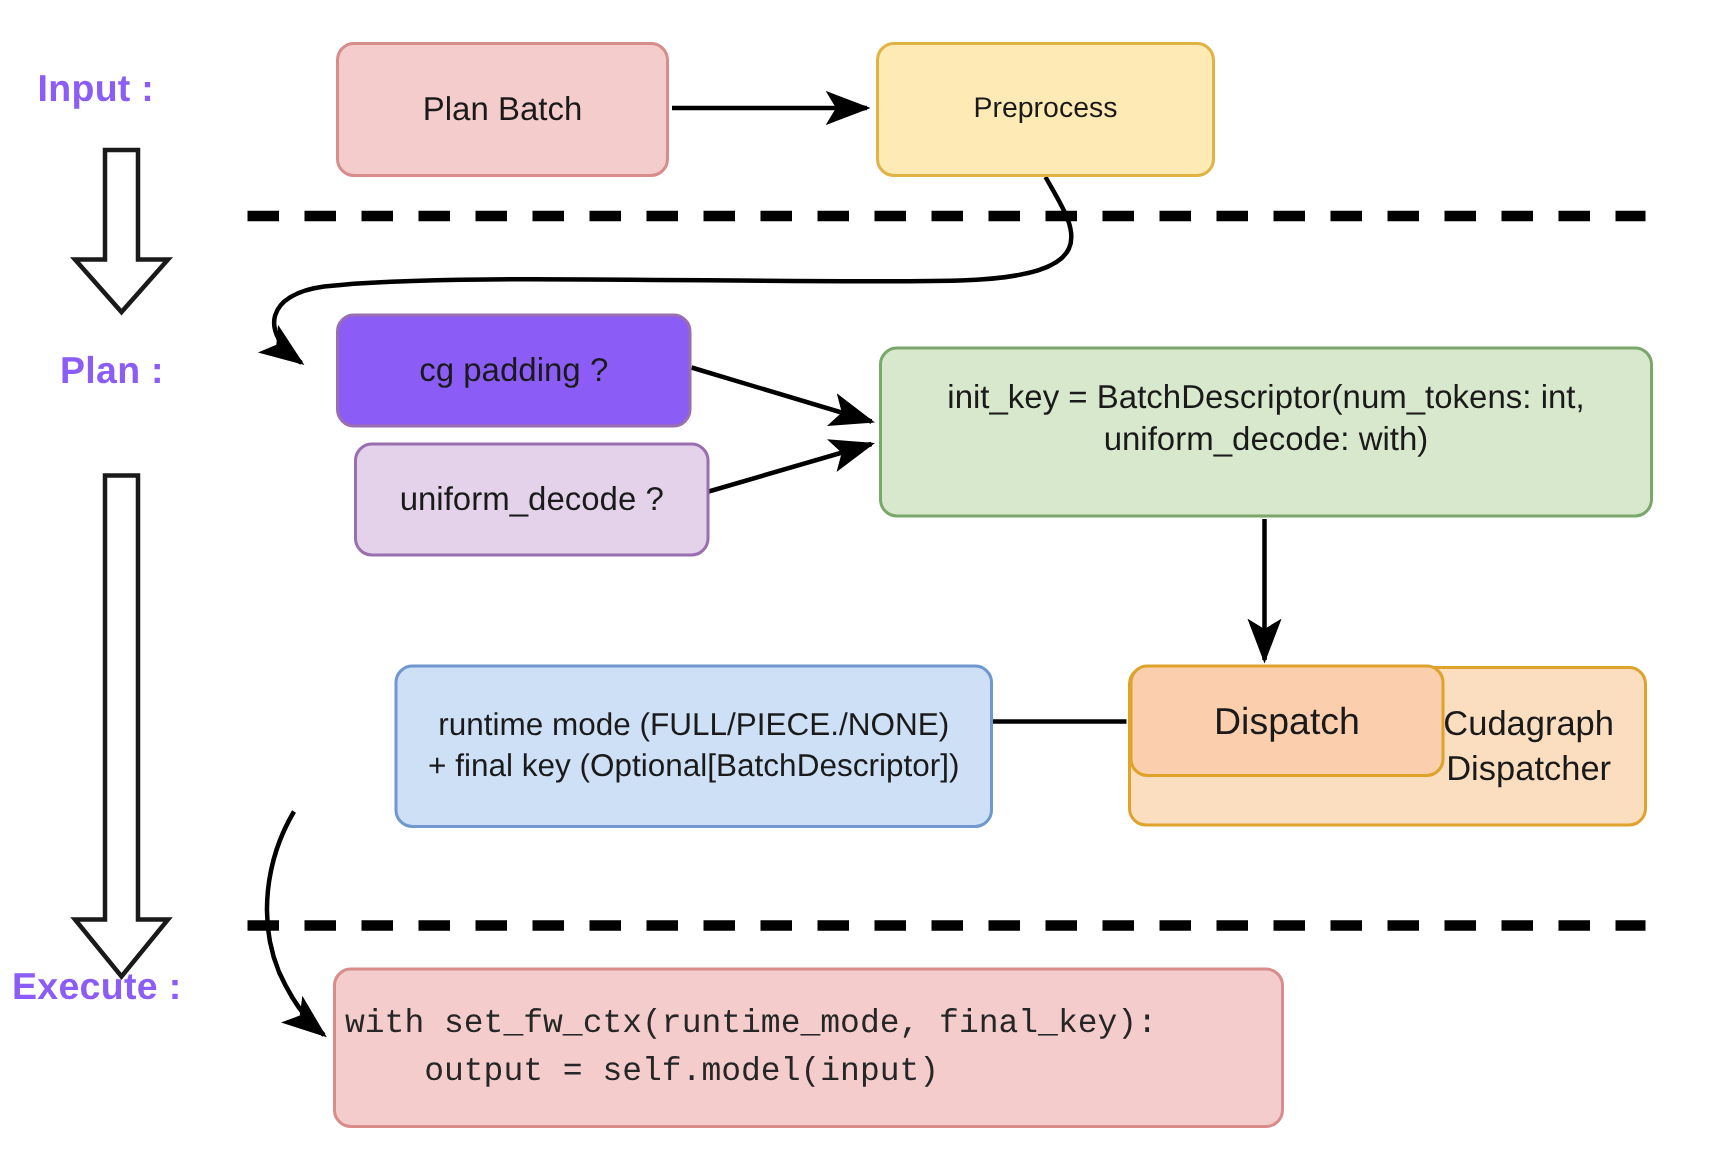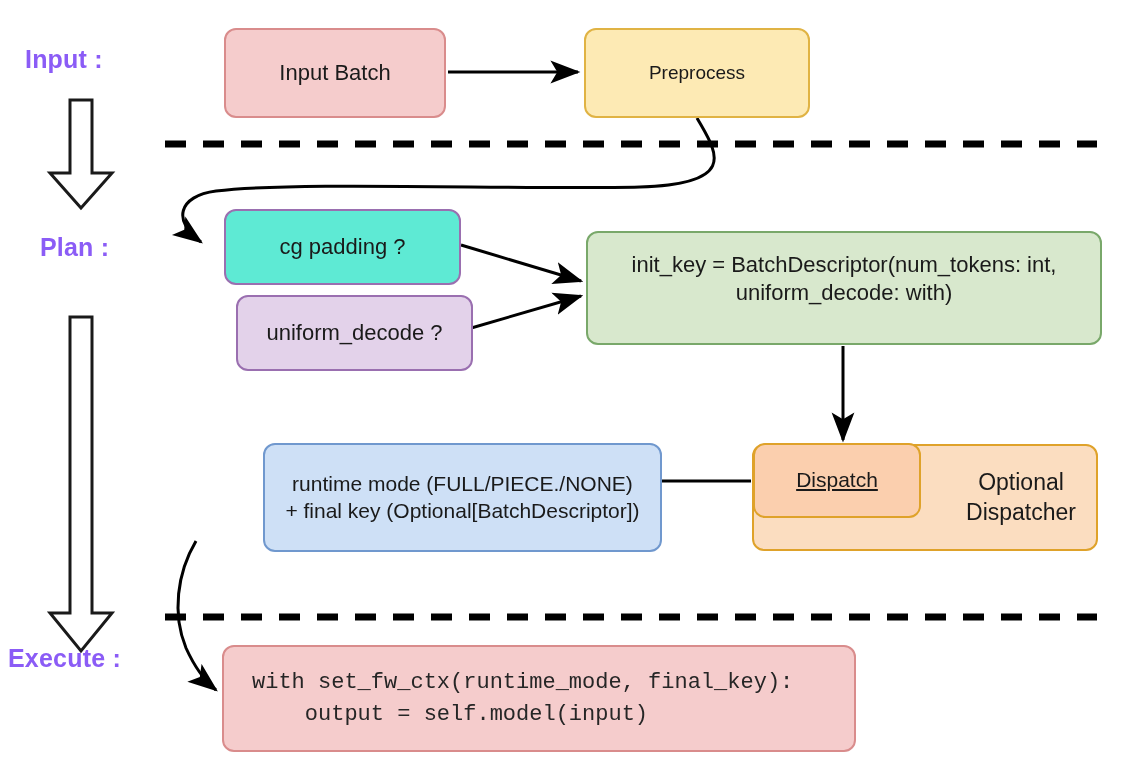--- a/index.html
+++ b/index.html
@@ -44,21 +44,21 @@
     border-width: 2px;
     border-style: solid;
     font-size: 22px;
     color: #1a1a1a;
     line-height: 1.28;
     padding: 4px 10px;
   }
   .node-codeblock {
     justify-content: flex-start;
     align-items: center;
-    padding-left: 28px;
+    padding-left: 6px;
   }
   .code-text {
     font-family: "Liberation Mono", "DejaVu Sans Mono", monospace;
     font-size: 22px;
     color: #262626;
     white-space: pre;
     line-height: 1.45;
     text-align: left;
   }
   .node-outer-group {
@@ -102,35 +102,35 @@
 
     <line x1="751" y1="481" x2="632" y2="481" stroke="#000000" stroke-width="3" marker-end="url(#ah)"></line>
 
     <path d="M 196,541 C 177,573 172,614 186,648 C 196,670 206,682 216,690" fill="none" stroke="#000000" stroke-width="3" marker-end="url(#ah)"></path>
   </svg>
 
   <div class="stage-label" style="left:25px; top:45px;">Input :</div>
   <div class="stage-label" style="left:40px; top:233px;">Plan :</div>
   <div class="stage-label" style="left:8px; top:644px;text-align:center;">Execute :</div>
 
-  <div class="node" style="left:224px; top:28px; width:222px; height:90px; background:#f5cccc; border-color:#d98c8c; font-size:22px;">Input Batch</div>
+  <div class="node" style="left:224px; top:28px; width:222px; height:90px; background:#f5cccc; border-color:#d98c8c; font-size:22px;">Plan Batch</div>
 
   <div class="node" style="left:584px; top:28px; width:226px; height:90px; background:#fdeab4; border-color:#e0b344; font-size:19px;">Preprocess</div>
 
-  <div class="node" style="left:224px; top:209px; width:237px; height:76px; background:#5eead4; border-color:#9a6fb0; font-size:22px;">cg padding ?</div>
+  <div class="node" style="left:224px; top:209px; width:237px; height:76px; background:#8b5cf6; border-color:#9a6fb0; font-size:22px;">cg padding ?</div>
 
   <div class="node" style="left:224px; top:295px; width:237px; height:76px; background:#e3d2ea; border-color:#9a6fb0; font-size:22px;margin-left:12px;">uniform_decode ?</div>
 
   <div class="node" style="left:586px; top:231px; width:516px; height:114px; background:#d8e8cd; border-color:#79a86a; font-size:22px; white-space:pre-line; align-items:flex-start; padding-top:18px;">init_key = BatchDescriptor(num_tokens: int,
 uniform_decode: with)</div>
 
-  <div class="node node-outer-group" style="left:752px; top:444px; width:346px; height:107px; background:#fbddc0; border-color:#dfa22a; font-size:23px; white-space:pre-line; justify-content:flex-end; padding-right:20px;">Optional
+  <div class="node node-outer-group" style="left:752px; top:444px; width:346px; height:107px; background:#fbddc0; border-color:#dfa22a; font-size:23px; white-space:pre-line; justify-content:flex-end; padding-right:20px;">Cudagraph
 Dispatcher</div>
 
-  <div class="node node-inner" style="left:753px; top:443px; width:168px; height:75px; background:#fbcfae; border-color:#dfa22a; font-size:21px;text-decoration:underline;">Dispatch</div>
+  <div class="node node-inner" style="left:753px; top:443px; width:210px; height:75px; background:#fbcfae; border-color:#dfa22a; font-size:25px;">Dispatch</div>
 
   <div class="node" style="left:228px; top:443px; width:399px; height:109px; background:#cee0f6; border-color:#7098ce; font-size:21px; white-space:pre-line;margin-left:35px;">runtime mode (FULL/PIECE./NONE)
 + final key (Optional[BatchDescriptor])</div>
 
   <div class="node node-codeblock" style="left:222px; top:645px; width:634px; height:107px; background:#f5cccc; border-color:#d98c8c;">
     <span class="code-text">with set_fw_ctx(runtime_mode, final_key):
     output = self.model(input)</span>
   </div>
 
 </div>

